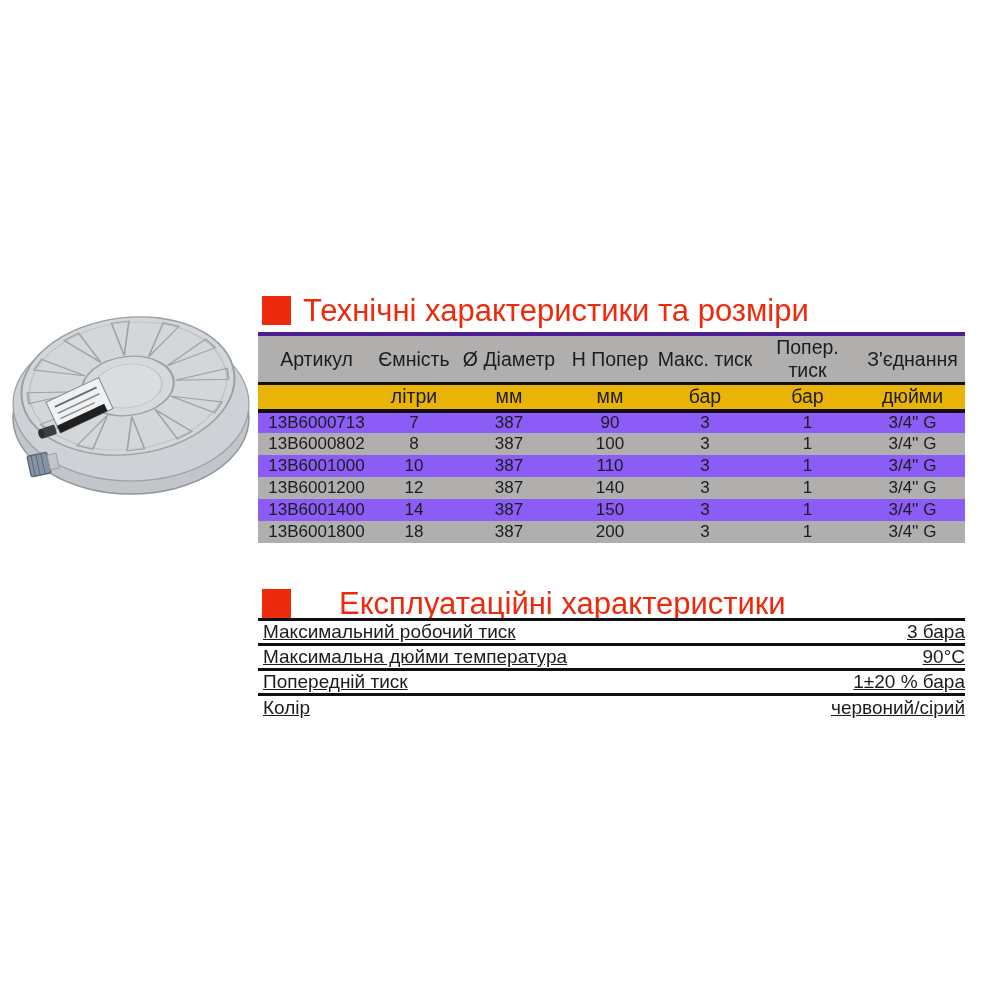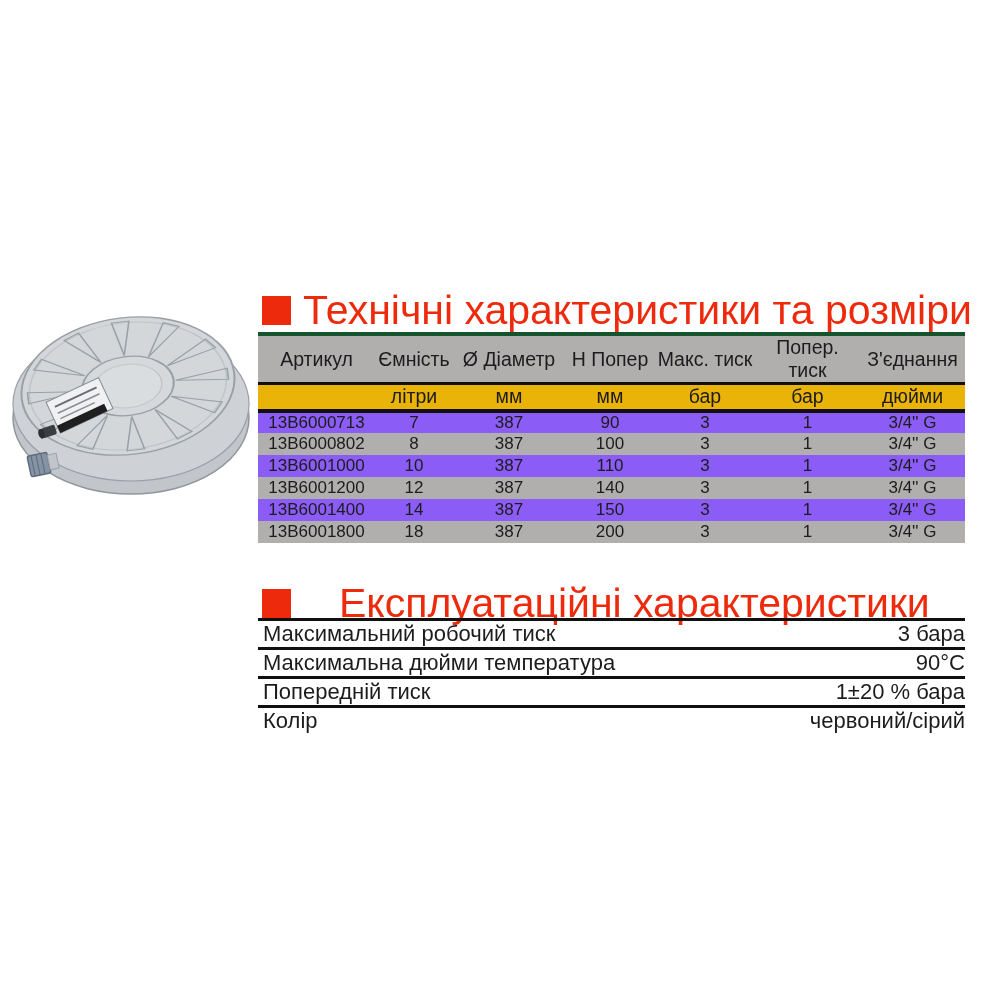--- a/index.html
+++ b/index.html
@@ -10,48 +10,48 @@
 
   
   .product-visual { position:absolute; left:8px; top:296px; width:245px; height:205px; }
 
   
   .section-head { position:absolute; left:262px; height:38px; display:flex; align-items:center; }
   .head1 { top:291px; }
   .head2 { top:584px;gap:36px; }
   .red-sq { width:29px; height:29px; background:#ee2a0c; flex:0 0 auto; }
   .head-title {
-    color:#ee2a0c; font-size:41px; line-height:1; margin-left:12px; white-space:nowrap;
+    color:#ee2a0c; font-size:31px; line-height:1; margin-left:12px; white-space:nowrap;
   }
 
   
   .spec-table {
     position:absolute; left:258px; top:332px; width:707px;
     border-collapse:collapse; table-layout:fixed;
   }
   .spec-table th, .spec-table td { padding:0; text-align:center; font-weight:normal; }
   .spec-table thead tr.hdr {
     background:#b1aeae; height:28px; font-size:19.5px;
-    border-top:4px solid #14532d; border-bottom:3px solid #101010;padding-left:20px;
+    border-top:4px solid #4c1d95; border-bottom:3px solid #101010;padding-left:20px;
   }
   .spec-table thead tr.units {
     background:#eab308; height:27px; font-size:19.5px;
     border-bottom:4px solid #101010;
   }
   .spec-table tbody tr { height:22px; font-size:17px; font-weight:bold; background:#8b5cf6; }
   .spec-table tbody tr:nth-child(even) { background:#b1aeae; }
   .spec-table tbody td:last-child { font-weight:normal; }
 
   
   .op-table {
     position:absolute; left:258px; top:618px; width:707px;
     border-collapse:collapse; table-layout:fixed;
   }
   .op-table tr { border-top:3px solid #101010; height:24.5px; }
-  .op-table td { padding:0; font-size:22px; }
+  .op-table td { padding:0; font-size:19px;text-decoration:underline; }
   .op-table td.label { text-align:left; padding-left:5px; }
   .op-table td.value { width:210px; text-align:right; }
 </style>
 </head>
 <body>
 
 <div class="page">
 
   <div class="product-visual">
     <svg width="245" height="205" viewBox="0 0 245 205">

